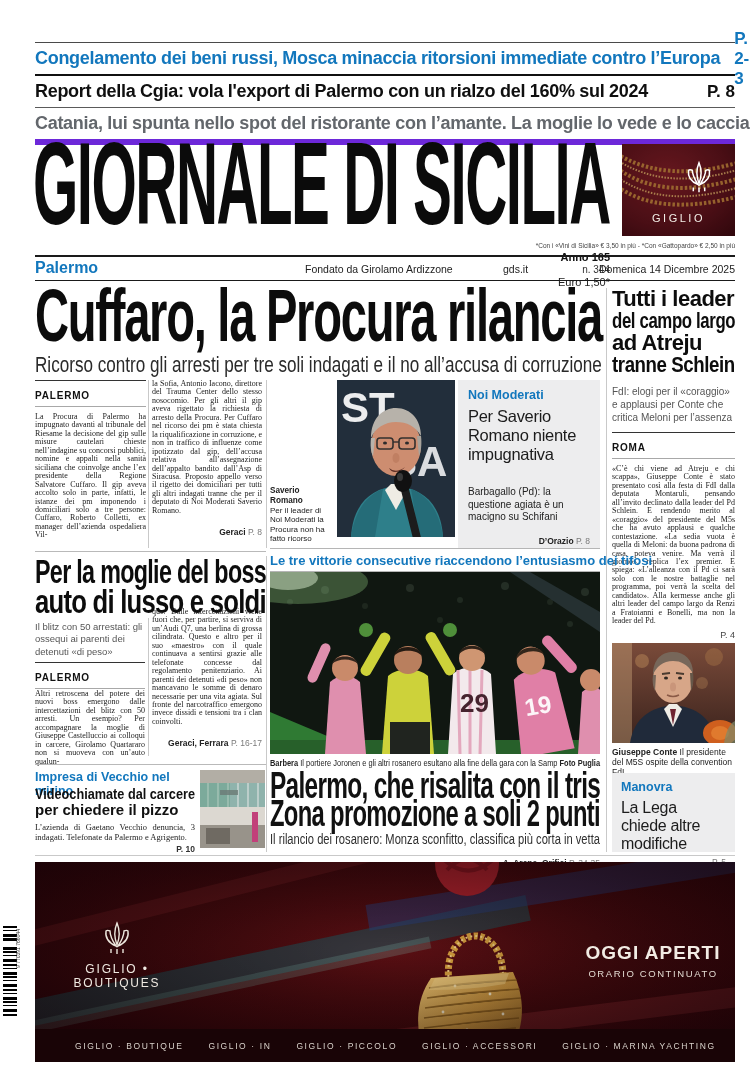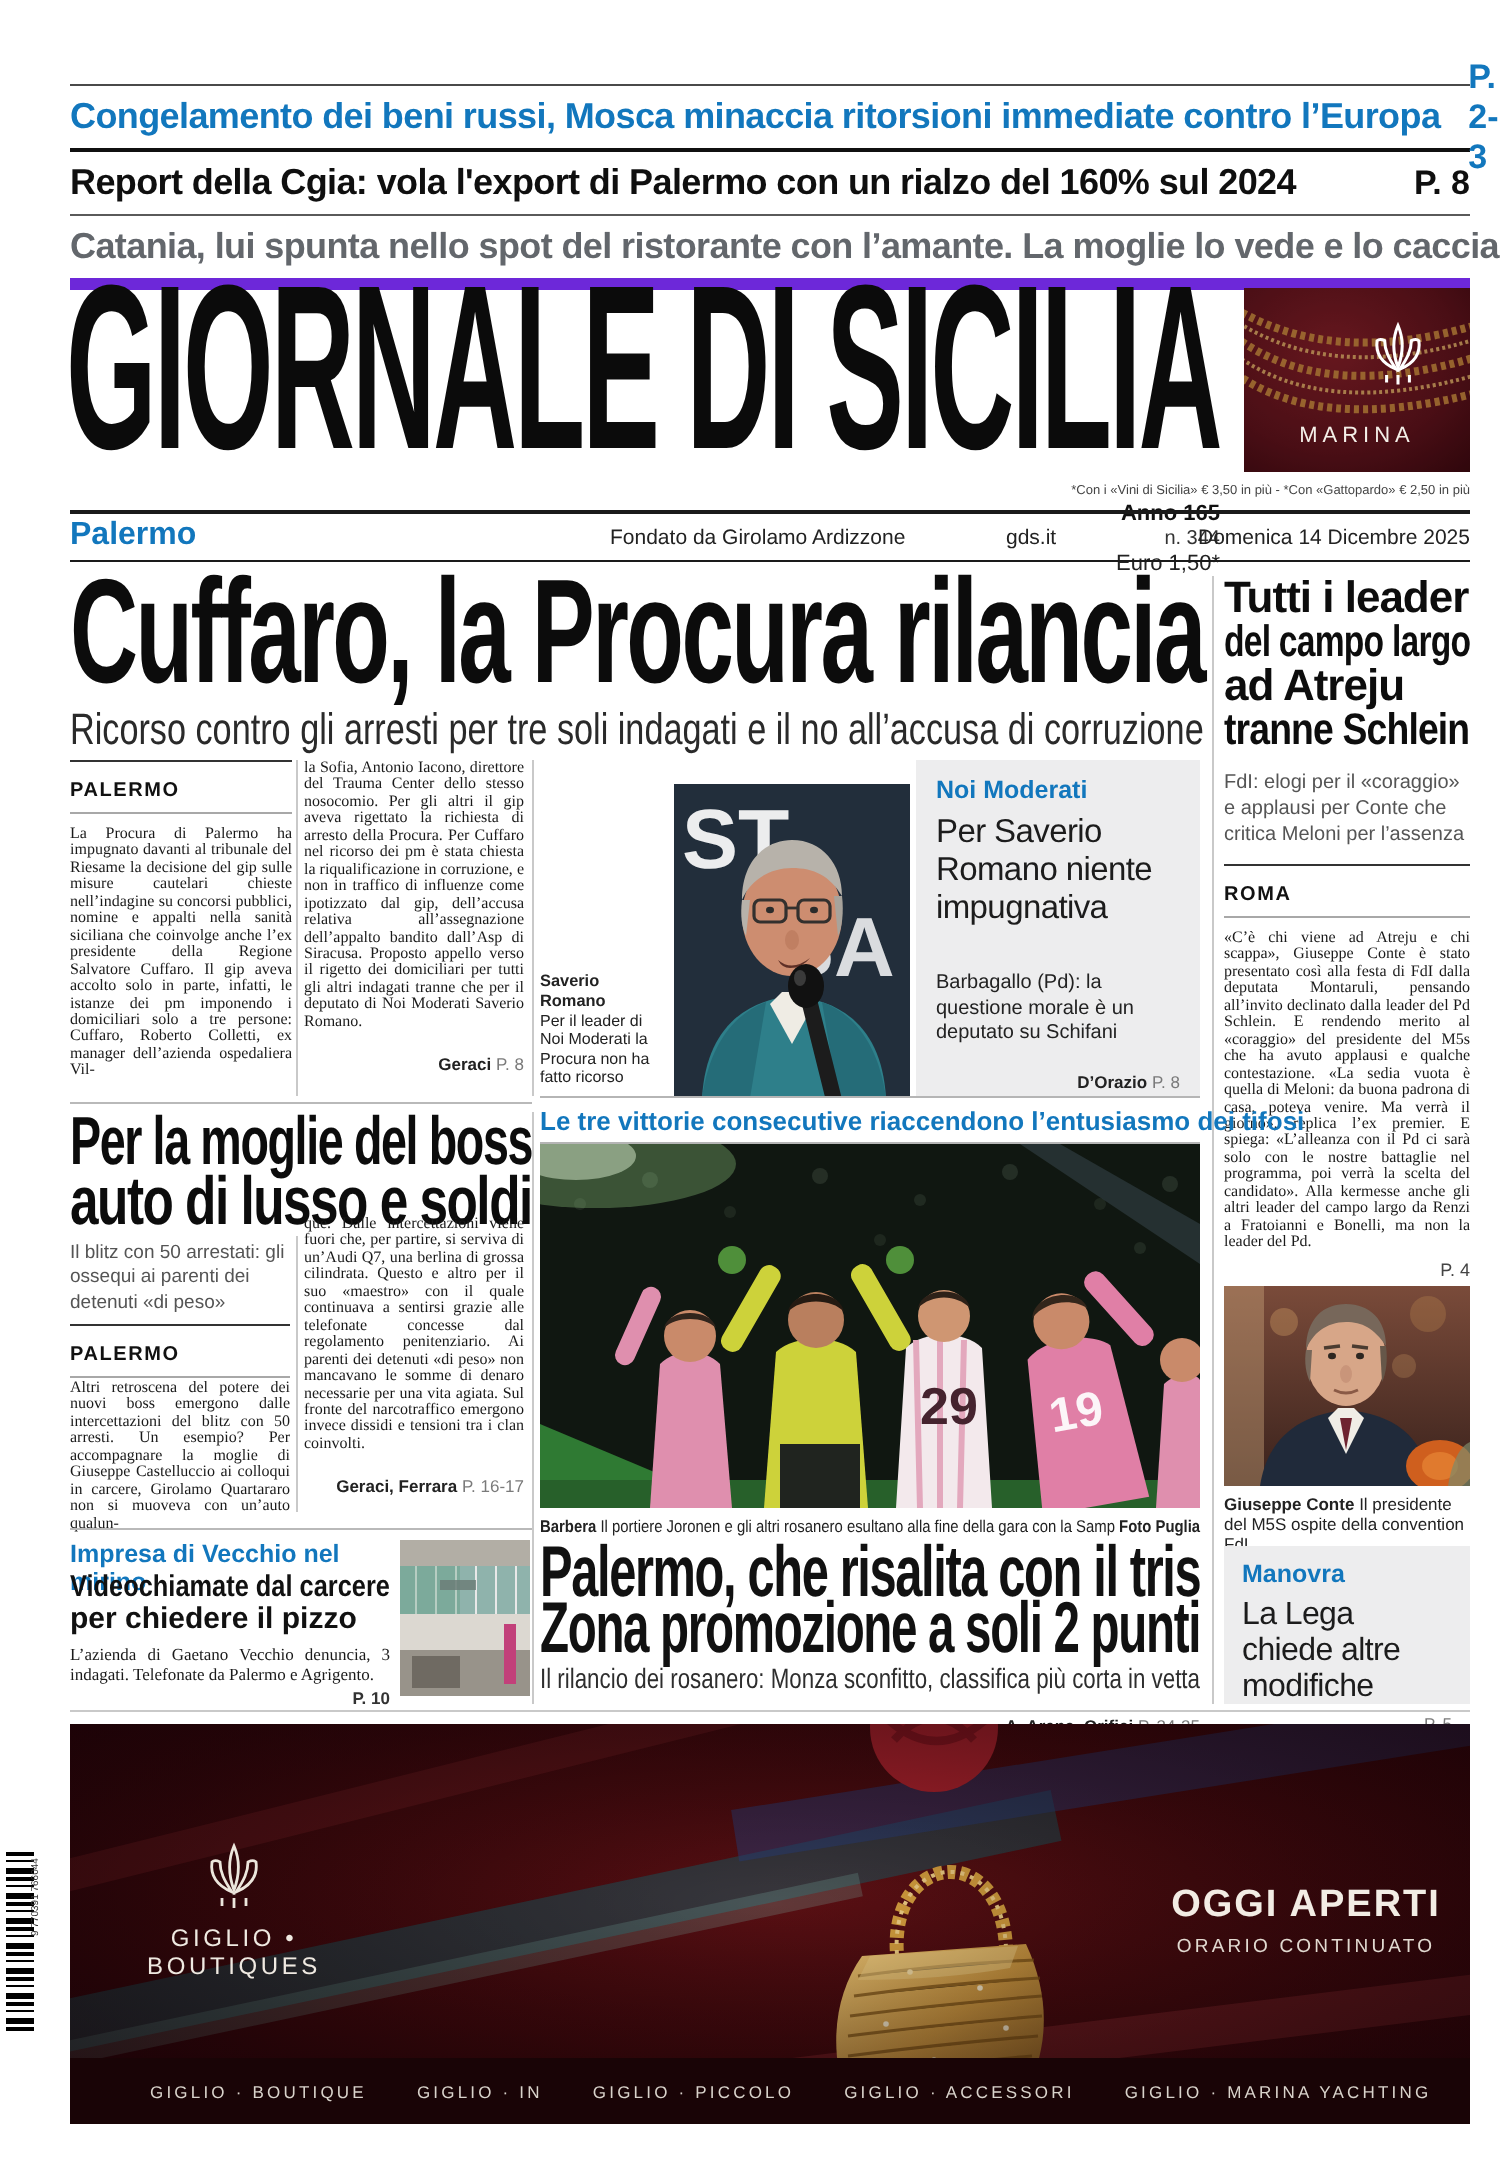--- a/index.html
+++ b/index.html
@@ -46,21 +46,21 @@
   .boxtitle{font-size:16.5px;line-height:19px;color:#1c1c1c;letter-spacing:-0.3px;margin-top:5px;}
   
   .lead-headline{position:absolute;left:35px;top:287px;width:567px;height:60px;
     font-weight:bold;font-size:74px;line-height:58px;letter-spacing:-2px;color:#0c0c0c;}
   .lead-subhead{position:absolute;left:35px;top:352px;width:567px;font-size:22px;color:#2a2a2a;}
   .lead-cols{position:absolute;left:35px;top:380px;width:565px;height:168px;}
   .lc1{position:absolute;left:0;top:0;width:111px;}
   .lc2{position:absolute;left:117px;top:0;width:110px;}
   .lead-capt{position:absolute;left:235px;bottom:4px;width:62px;font-size:8px;line-height:9.6px;color:#222;}
   .lead-capt b{font-size:8.2px;}
-  .romano-photo{position:absolute;left:302px;top:12px;width:118px;height:157px;}
+  .romano-photo{position:absolute;left:302px;top:0;width:118px;height:157px;}
   .noi-box{position:absolute;left:423px;top:0;width:142px;height:168px;padding:8px 10px;box-sizing:border-box;}
   .noi-box .bbody{margin-top:22px;font-size:10px;line-height:12.5px;color:#222;}
   
   .atreju{position:absolute;left:612px;top:288px;width:123px;}
   .at-hl{font-weight:bold;font-size:22px;line-height:22px;color:#0d0d0d;letter-spacing:-0.5px;}
   .at-stand{margin-top:9px;font-size:10px;line-height:13px;color:#555;}
   .at-body{margin-top:6px;}
   .at-page{text-align:right;font-size:9px;color:#444;margin-top:4px;}
   .conte-photo{position:absolute;left:612px;top:643px;width:123px;height:100px;}
   .conte-capt{position:absolute;left:612px;top:747px;width:123px;font-size:8.5px;line-height:10px;color:#222;}
@@ -151,21 +151,21 @@
         <path d="M-6 32 Q38 66 118 43"></path>
       </g>
       <rect width="113" height="92" fill="#1e0409" opacity="0.25"></rect>
       <g transform="translate(58,14) scale(0.95)" stroke="#fff" fill="none" stroke-width="1.6">
         <path d="M20 5 C17 12 17 19 20 27 C23 19 23 12 20 5 Z"></path>
         <path d="M9 13 C8 20 12 25 19 28 C15 22 13 18 13 13 C11 12 10 12 9 13 Z"></path>
         <path d="M31 13 C32 20 28 25 21 28 C25 22 27 18 27 13 C29 12 30 12 31 13 Z"></path>
         <path d="M14 31 L14 35 M20 31 L20 36 M26 31 L26 35"></path>
       </g>
     </svg>
-    <div class="label">MARINA</div>
+    <div class="label">GIGLIO</div>
   </div>
 
   <div class="issue">
     <div class="anno">Anno 165</div>
     <div class="num">n. 344</div>
     <div class="price">Euro 1,50*</div>
   </div>
   <div class="price-note">*Con i «Vini di Sicilia» € 3,50 in più - *Con «Gattopardo» € 2,50 in più</div>
 
   <div class="dateline">
@@ -230,21 +230,21 @@
           <rect x="70" y="104" width="8" height="60" rx="3" transform="rotate(-14 74 134)" fill="#1c1c1c"></rect>
           <ellipse cx="66" cy="101" rx="9" ry="11" fill="#111"></ellipse>
           <ellipse cx="63" cy="97" rx="3" ry="4" fill="#3a3a3a"></ellipse>
         </g>
       </svg>
     </div>
 
     <div class="noi-box graybox">
       <div class="boxkick">Noi Moderati</div>
       <div class="boxtitle">Per Saverio Romano niente impugnativa</div>
-      <div class="bbody">Barbagallo (Pd): la questione morale è un deputato su Schifani</div>
+      <div class="bbody">Barbagallo (Pd): la questione agiata è un macigno su Schifani</div>
       <div class="byline">
         <span>D’Orazio</span>
         <span class="pref">P. 8</span>
       </div>
     </div>
   </div>
 
   <div class="vrule" style="left:606px;top:288px;height:564px;"></div>
   <div class="vrule" style="left:266px;top:556px;height:296px;"></div>
   <div class="hrule" style="left:35px;top:551px;width:231px;"></div>

